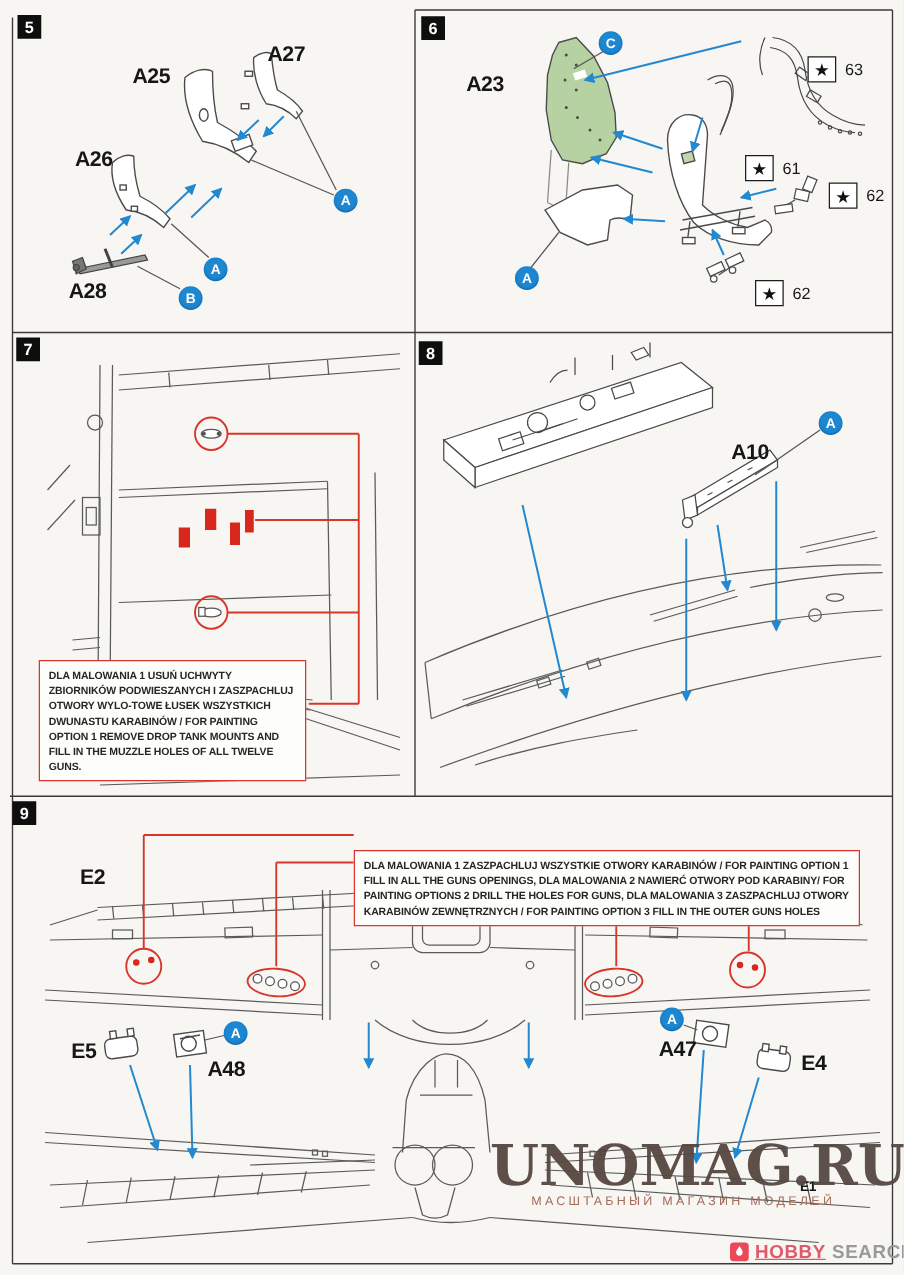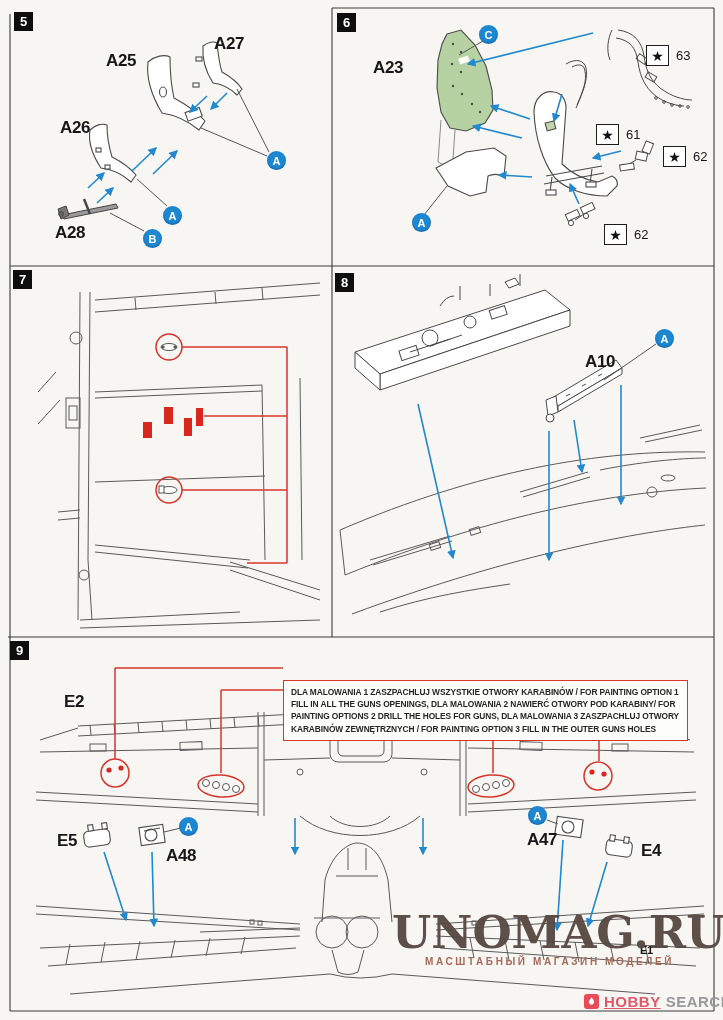--- a/index.html
+++ b/index.html
@@ -14,21 +14,21 @@
            color:#fff;display:flex;align-items:center;justify-content:center;
            font-weight:bold;font-size:11px;box-shadow:inset 0 -1px 2px rgba(0,40,90,.35);}
   .starrow{position:absolute;display:flex;align-items:center;gap:7px;}
   .starbox{width:21px;height:19px;border:1.7px solid #1d1d1d;background:#fff;
            display:flex;align-items:center;justify-content:center;font-size:14px;line-height:1;color:#111;}
   .starnum{font-weight:normal;font-size:13px;color:#161616;}
   .note{position:absolute;border:1.7px solid #d8352b;background:#fdfdfb;font-weight:bold;
         font-size:8.4px;line-height:1.45;color:#262626;padding:5px 7px;letter-spacing:-0.1px;}
   .wm-title{position:absolute;font-family:"DejaVu Serif",serif;font-weight:bold;
             font-size:45px;color:#564741;white-space:nowrap;opacity:.95;}
-  .wm-sub{position:absolute;font-weight:bold;font-size:10px;color:#a66a59;letter-spacing:2.6px;white-space:nowrap;}
+  .wm-sub{position:absolute;font-weight:normal;font-size:10px;color:#a66a59;letter-spacing:2.6px;white-space:nowrap;}
   .hs{position:absolute;display:flex;align-items:center;gap:5px;font-weight:bold;
       font-size:15px;letter-spacing:.5px;}
   .hs-icon{width:15px;height:15px;background:#e84a58;border-radius:3px;
            display:flex;align-items:center;justify-content:center;}
   .hs-hobby{color:#e0596b;text-decoration:underline;}
   .hs-search{color:#97999b;}
 </style>
 </head>
 <body>
 
@@ -478,20 +478,21 @@
       </span>
     <span class="starnum">62</span>
   </div>
   <div class="starrow" style="left:604px;top:224px">
     <span class="starbox">
         <span>★</span>
       </span>
     <span class="starnum">62</span>
   </div>
 
+  <div class="note" style="left:31px;top:528px;width:198px;">DLA MALOWANIA 1 USUŃ UCHWYTY ZBIORNIKÓW PODWIESZANYCH I ZASZPACHLUJ OTWORY WYLO-TOWE ŁUSEK WSZYSTKICH DWUNASTU KARABINÓW / FOR PAINTING OPTION 1 REMOVE DROP TANK MOUNTS AND FILL IN THE MUZZLE HOLES OF ALL TWELVE GUNS.</div>
 
   <div class="plabel" style="left:585px;top:352px">A10</div>
   <div class="callout" style="left:655px;top:329px">A</div>
 
   <div class="note" style="left:283px;top:680px;width:389px;">DLA MALOWANIA 1 ZASZPACHLUJ WSZYSTKIE OTWORY KARABINÓW / FOR PAINTING OPTION 1 FILL IN ALL THE GUNS OPENINGS, DLA MALOWANIA 2 NAWIERĆ OTWORY POD KARABINY/ FOR PAINTING OPTIONS 2 DRILL THE HOLES FOR GUNS, DLA MALOWANIA 3 ZASZPACHLUJ OTWORY KARABINÓW ZEWNĘTRZNYCH / FOR PAINTING OPTION 3 FILL IN THE OUTER GUNS HOLES</div>
   <div class="plabel" style="left:64px;top:692px">E2</div>
   <div class="plabel" style="left:57px;top:831px">E5</div>
   <div class="plabel" style="left:166px;top:846px">A48</div>
   <div class="plabel" style="left:527px;top:830px">A47</div>
   <div class="plabel" style="left:641px;top:841px">E4</div>

